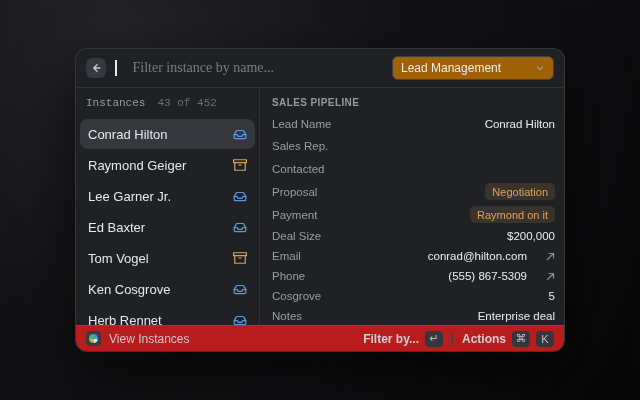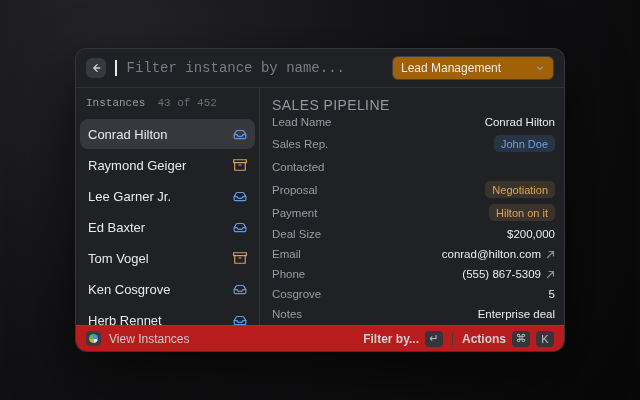--- a/index.html
+++ b/index.html
@@ -21,22 +21,22 @@
 
   
   .topbar { height: 38px; display: flex; align-items: center; padding: 0 10px; flex: 0 0 auto; }
   .back-btn {
     width: 20px; height: 20px; border-radius: 6px; background: #38393e;
     display: flex; align-items: center; justify-content: center; color: #cfcfd3;
     flex: 0 0 auto; cursor: pointer;
   }
   .caret { width: 1.5px; height: 16px; background: #e9e9eb; margin-left: 9px; flex: 0 0 auto; }
   .search-input {
-    flex: 1; margin-left: 10px; background: transparent; border: none; outline: none;
-    font-family: Liberation Mono, monospace; font-size: 14px; color: #e9e9eb; min-width: 0;
+    flex: 1; margin-left: 16px; background: transparent; border: none; outline: none;
+    font-family: Liberation Serif, serif; font-size: 14px; color: #e9e9eb; min-width: 0;
   }
   .search-input::placeholder { color: #7b7c82; }
   .dropdown {
     flex: 0 0 auto; width: 162px; height: 24px; border-radius: 6px;
     background: #a16207; border: 1px solid #3e3f44;
     display: flex; align-items: center; justify-content: space-between;
     padding: 0 8px; cursor: pointer;
   }
   .dropdown-label { font-size: 12px; color: #ececee; }
   .chev { color: #96979c; display: flex; }
@@ -55,29 +55,29 @@
     display: flex; align-items: center; justify-content: space-between;
     padding: 0 8px; cursor: pointer;
   }
   .list-item.selected { background: #37383d; }
   .item-name { font-size: 13px; color: #e9e9eb; }
   .icon-blue { color: #5a9ce8; display: flex; }
   .icon-orange { color: #d9a05c; display: flex; }
 
   
   .detail { flex: 1; padding: 9px 9px 6px 12px; display: flex; flex-direction: column; min-width: 0; }
-  .section-title { font-size: 14px; font-weight: normal; color: #97989d; letter-spacing: 0.4px; }
+  .section-title { font-size: 10px; font-weight: bold; color: #97989d; letter-spacing: 0.4px; margin-bottom: 7px; }
   .field { display: flex; align-items: center; justify-content: space-between; min-height: 18px; margin-bottom: 2px; }
   .field.tall { min-height: 21px; }
   .flabel { font-size: 11.5px; color: #9b9ca1; flex: 0 0 auto; }
   .fvalue { font-size: 11.5px; color: #ececee; text-align: right; }
   .badge { font-size: 11px; border-radius: 5px; padding: 2.5px 7px; font-weight: 500; }
   .badge-blue { color: #66a3e8; background: rgba(90,156,232,0.16); }
   .badge-orange { color: #dda35e; background: rgba(217,160,92,0.14); }
-  .linkwrap { display: flex; align-items: center; gap: 5px; }
+  .linkwrap { display: flex; align-items: center; gap: 19px; }
   .ext-icon { color: #8b8c91; display: flex; }
 
   
   .footer {
     height: 26px; flex: 0 0 auto; border-top: 1px solid rgba(255,255,255,0.08);
     display: flex; align-items: center; padding: 0 10px; background: #b91c1c;
   }
   .app-logo {
     width: 15px; height: 15px; border-radius: 4px; background: #3b3c40;
     display: flex; align-items: center; justify-content: center; flex: 0 0 auto;
@@ -206,35 +206,34 @@
     <div class="detail">
       <div class="section-title">SALES PIPELINE</div>
 
       <div class="field">
         <span class="flabel">Lead Name</span>
         <span class="fvalue">Conrad Hilton</span>
       </div>
 
       <div class="field tall">
         <span class="flabel">Sales Rep.</span>
-        <span class="badge badge-blue">John Doe</span>
       </div>
 
       <div class="field tall">
         <span class="flabel">Contacted</span>
       </div>
 
       <div class="field tall">
         <span class="flabel">Proposal</span>
         <span class="badge badge-orange">Negotiation</span>
       </div>
 
       <div class="field tall">
         <span class="flabel">Payment</span>
-        <span class="badge badge-orange">Hilton on it</span>
+        <span class="badge badge-orange">Raymond on it</span>
       </div>
 
       <div class="field">
         <span class="flabel">Deal Size</span>
         <span class="fvalue">$200,000</span>
       </div>
 
       <div class="field">
         <span class="flabel">Email</span>
         <span class="linkwrap">

